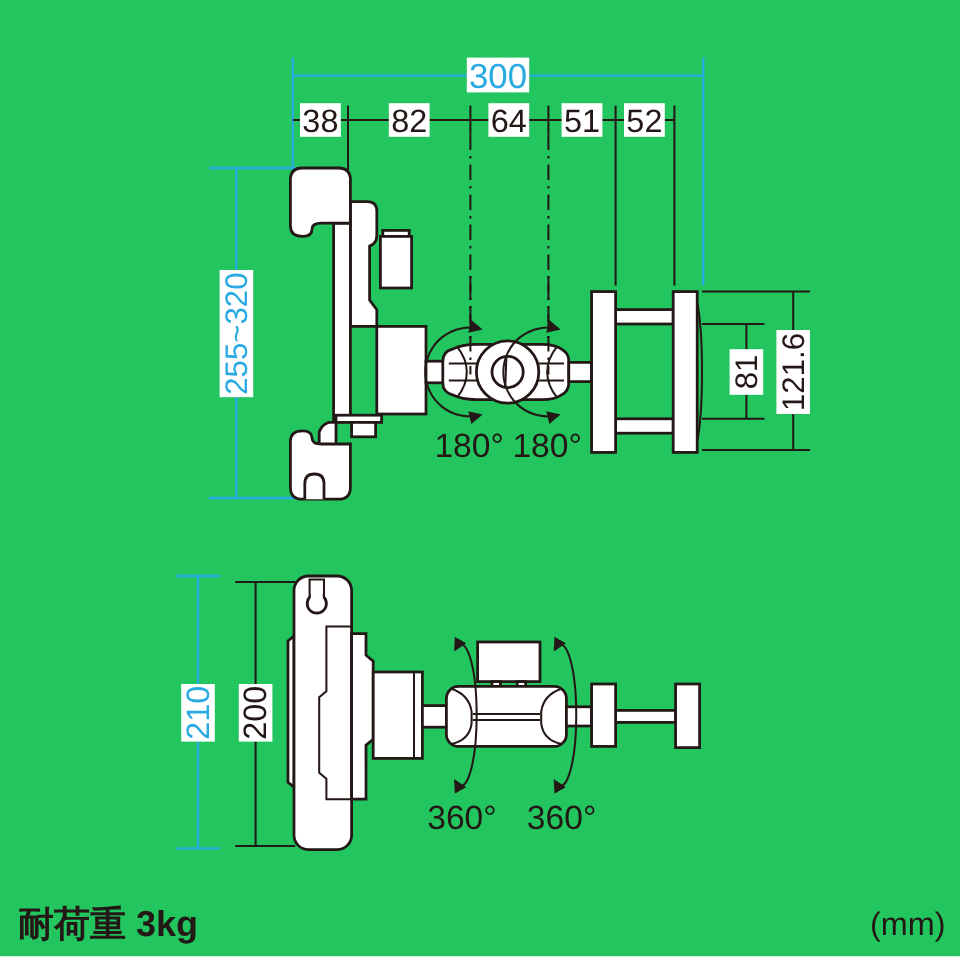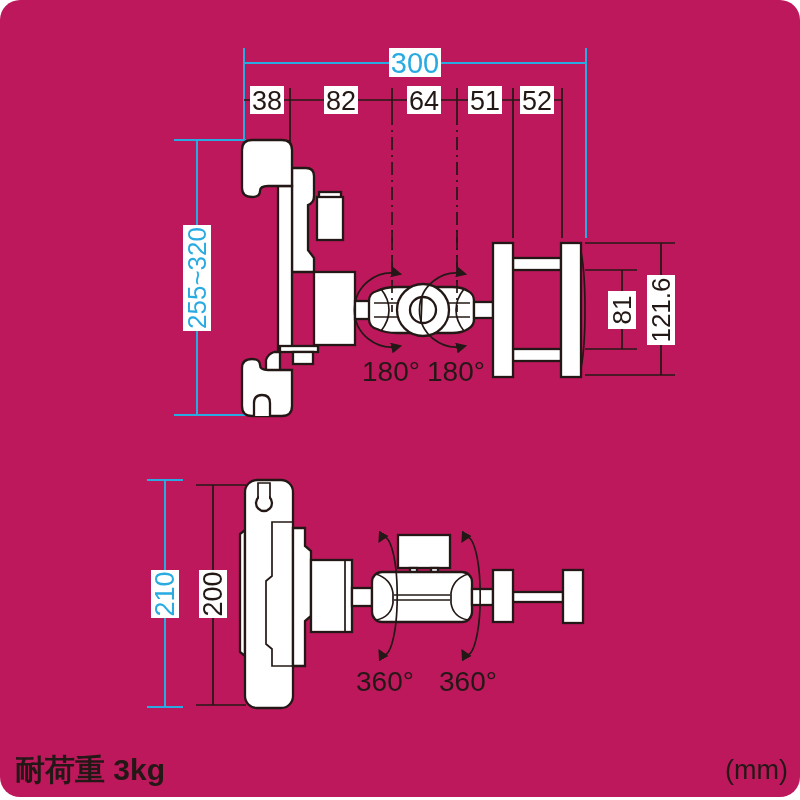--- a/index.html
+++ b/index.html
@@ -1,16 +1,16 @@
 <!DOCTYPE html>
 <html><head>
 <meta charset="utf-8">
 <style>
   html,body{margin:0;padding:0;background:#fff;}
-  .canvas{width:800px;height:797px;background:#be185d;position:relative;font-family:"Liberation Sans",sans-serif;border-radius:20px;}
+  .canvas{width:800px;height:797px;background:#22c55e;position:relative;font-family:"Liberation Sans",sans-serif;}
   svg{display:block;}
   text{font-family:"Liberation Sans","DejaVu Sans",sans-serif;}
   .t-cyan{fill:#29ABE2;}
   .t-black{fill:#231815;}
   .dim-num{font-size:27px;}
   .deg{font-size:28px;}
   .footer-load{font-size:30px;font-weight:bold;}
   .footer-unit{font-size:27px;}
   .ln-c{stroke:#29ABE2;stroke-width:2;fill:none;}
   .ln-k{stroke:#231815;stroke-width:1.7;fill:none;}

